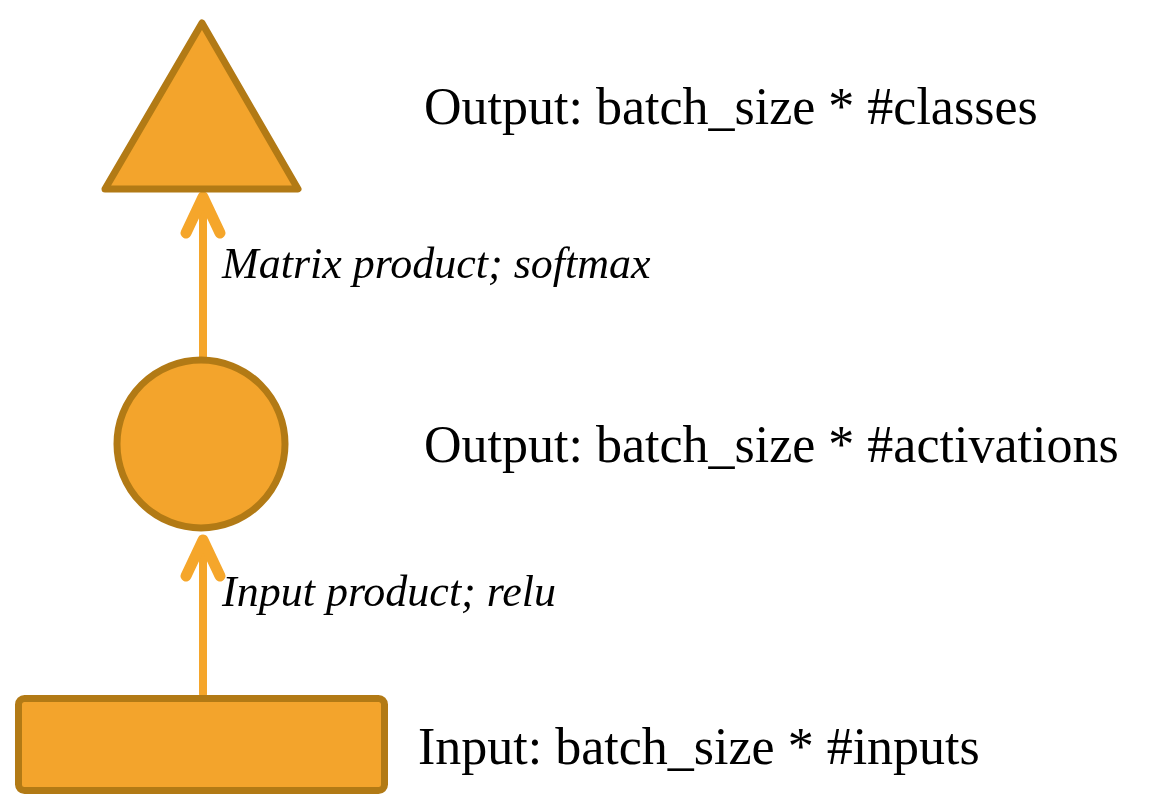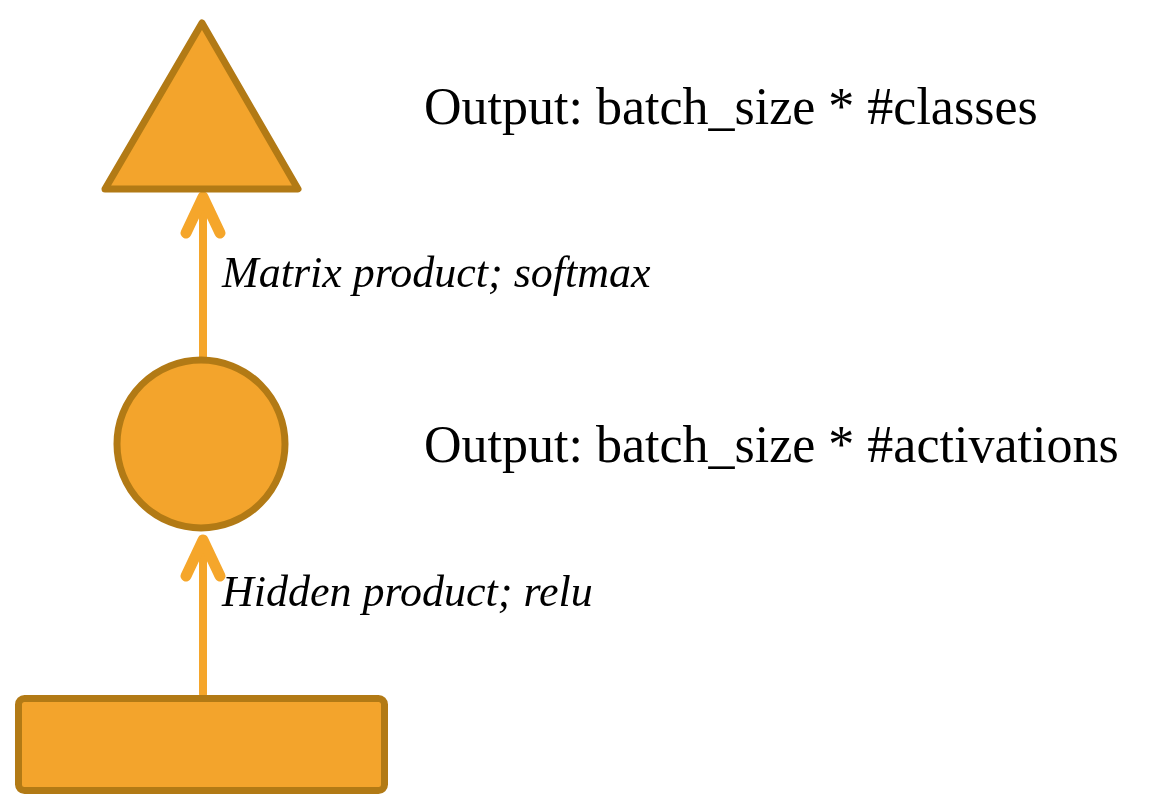--- a/index.html
+++ b/index.html
@@ -58,20 +58,21 @@
 
     <polygon class="shape" points="202,16 298,182 105,182" stroke-linejoin="round"></polygon>
 
     <circle class="shape" cx="201" cy="437" r="84"></circle>
 
     <rect class="shape" x="18.5" y="691.5" width="366" height="92" rx="6" ry="6"></rect>
   </svg>
 
   <div class="node-label" style="left:424px;top:69px;">Output: batch_size * #classes</div>
 
-  <div class="edge-label" style="left:222px;top:241px;">Matrix product; softmax</div>
+  <div class="edge-label" style="left:222px;top:232px;">Matrix product; softmax</div>
 
   <div class="node-label" style="left:424px;top:407px;">Output: batch_size * #activations</div>
 
-  <div class="edge-label" style="left:222px;top:560px;">Hidden product; relu</div>
+  <div class="edge-label" style="left:222px;top:560px;">Input product; relu</div>
 
+  <div class="node-label" style="left:418px;top:709px;">Input: batch_size * #inputs</div>
 
 </div>
 
 </body></html>

